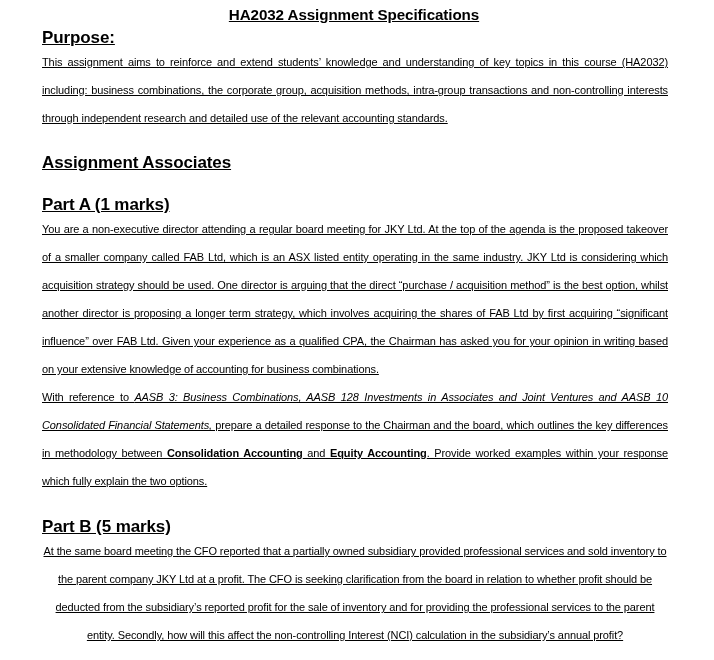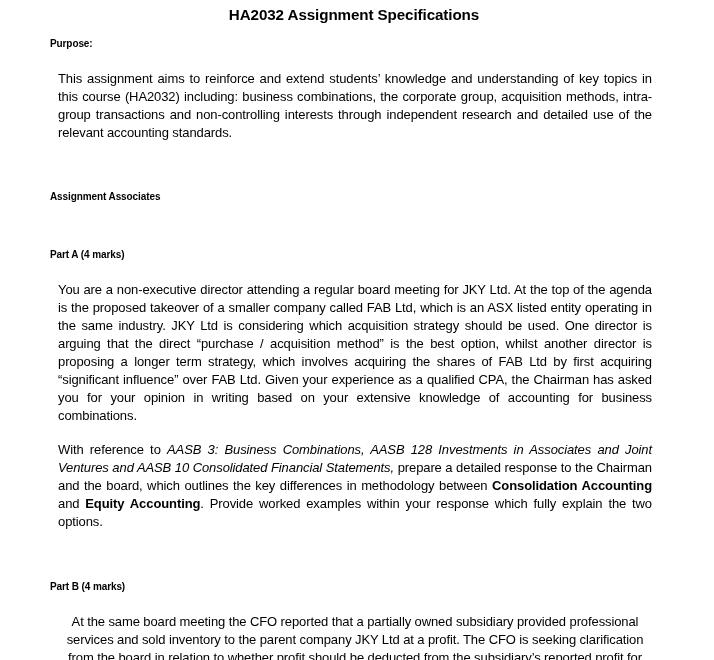--- a/index.html
+++ b/index.html
@@ -14,41 +14,42 @@
     font-family: "Liberation Sans", sans-serif;
     color: #000000;
     -webkit-font-smoothing: antialiased;
   }
   .page {
     width: 714px;
     height: 660px;
     box-sizing: border-box;
     padding: 4px 46px 0 42px;
     position: relative;
+    text-decoration: underline;
   }
   .doc-title {
     text-align: center;
     font-weight: bold;
     font-size: 15.2px;
     line-height: 21px;
     letter-spacing: -0.1px;
     margin: 0 0 2px 0;
     padding-right: 2px;
   }
   .heading {
     font-weight: bold;
-    font-size: 10px;
+    font-size: 17px;
     line-height: 21px;
-    margin: 8px;
+    margin: 0;
     letter-spacing: -0.1px;
   }
   p.body-text {
-    font-size: 13px;
-    line-height: 18px;
-    margin: 16px;
+    font-size: 11px;
+    line-height: 28px;
+    margin: 0;
     letter-spacing: -0.1px;
     text-align: justify;
     text-justify: inter-word;
     hyphens: none;
   }
   p.ragged {
     text-align: center;
   }
   .gap-sm { height: 13px; }
   .gap-md { height: 20px; }
@@ -66,27 +67,27 @@
   <div class="heading">Purpose:</div>
 
   <p class="body-text">This assignment aims to reinforce and extend students’ knowledge and understanding of key topics in this course (HA2032) including: business combinations, the corporate group, acquisition methods, intra-group transactions and non-controlling interests through independent research and detailed use of the relevant accounting standards.</p>
 
   <div class="gap-md"></div>
 
   <div class="heading">Assignment Associates</div>
 
   <div class="gap-lg"></div>
 
-  <div class="heading">Part A (4 marks)</div>
+  <div class="heading">Part A (1 marks)</div>
 
   <p class="body-text">You are a non-executive director attending a regular board meeting for JKY Ltd. At the top of the agenda is the proposed takeover of a smaller company called FAB Ltd, which is an ASX listed entity operating in the same industry. JKY Ltd is considering which acquisition strategy should be used. One director is arguing that the direct “purchase / acquisition method” is the best option, whilst another director is proposing a longer term strategy, which involves acquiring the shares of FAB Ltd by first acquiring “significant influence” over FAB Ltd. Given your experience as a qualified CPA, the Chairman has asked you for your opinion in writing based on your extensive knowledge of accounting for business combinations.</p>
 
   <p class="body-text"><span>With reference to </span><i>AASB 3: Business Combinations, AASB 128 Investments in Associates and Joint Ventures and AASB 10 Consolidated Financial Statements,</i><span> prepare a detailed response to the Chairman and the board, which outlines the key differences in methodology between </span><b>Consolidation Accounting</b><span> and </span><b>Equity Accounting</b><span>. Provide worked examples within your response which fully explain the two options.</span></p>
 
   <div class="gap-lg"></div>
 
-  <div class="heading">Part B (4 marks)</div>
+  <div class="heading">Part B (5 marks)</div>
 
   <p class="body-text ragged">At the same board meeting the CFO reported that a partially owned subsidiary provided professional services and sold inventory to the parent company JKY Ltd at a profit.  The CFO is seeking clarification from the board in relation to whether profit should be deducted from the subsidiary’s reported profit for the sale of inventory and for providing the professional services to the parent entity. Secondly, how will this affect the non-controlling Interest (NCI) calculation in the subsidiary’s annual profit?</p>
 
   <div class="gap-sm"></div>
 
 </div>
 
 </body></html>

